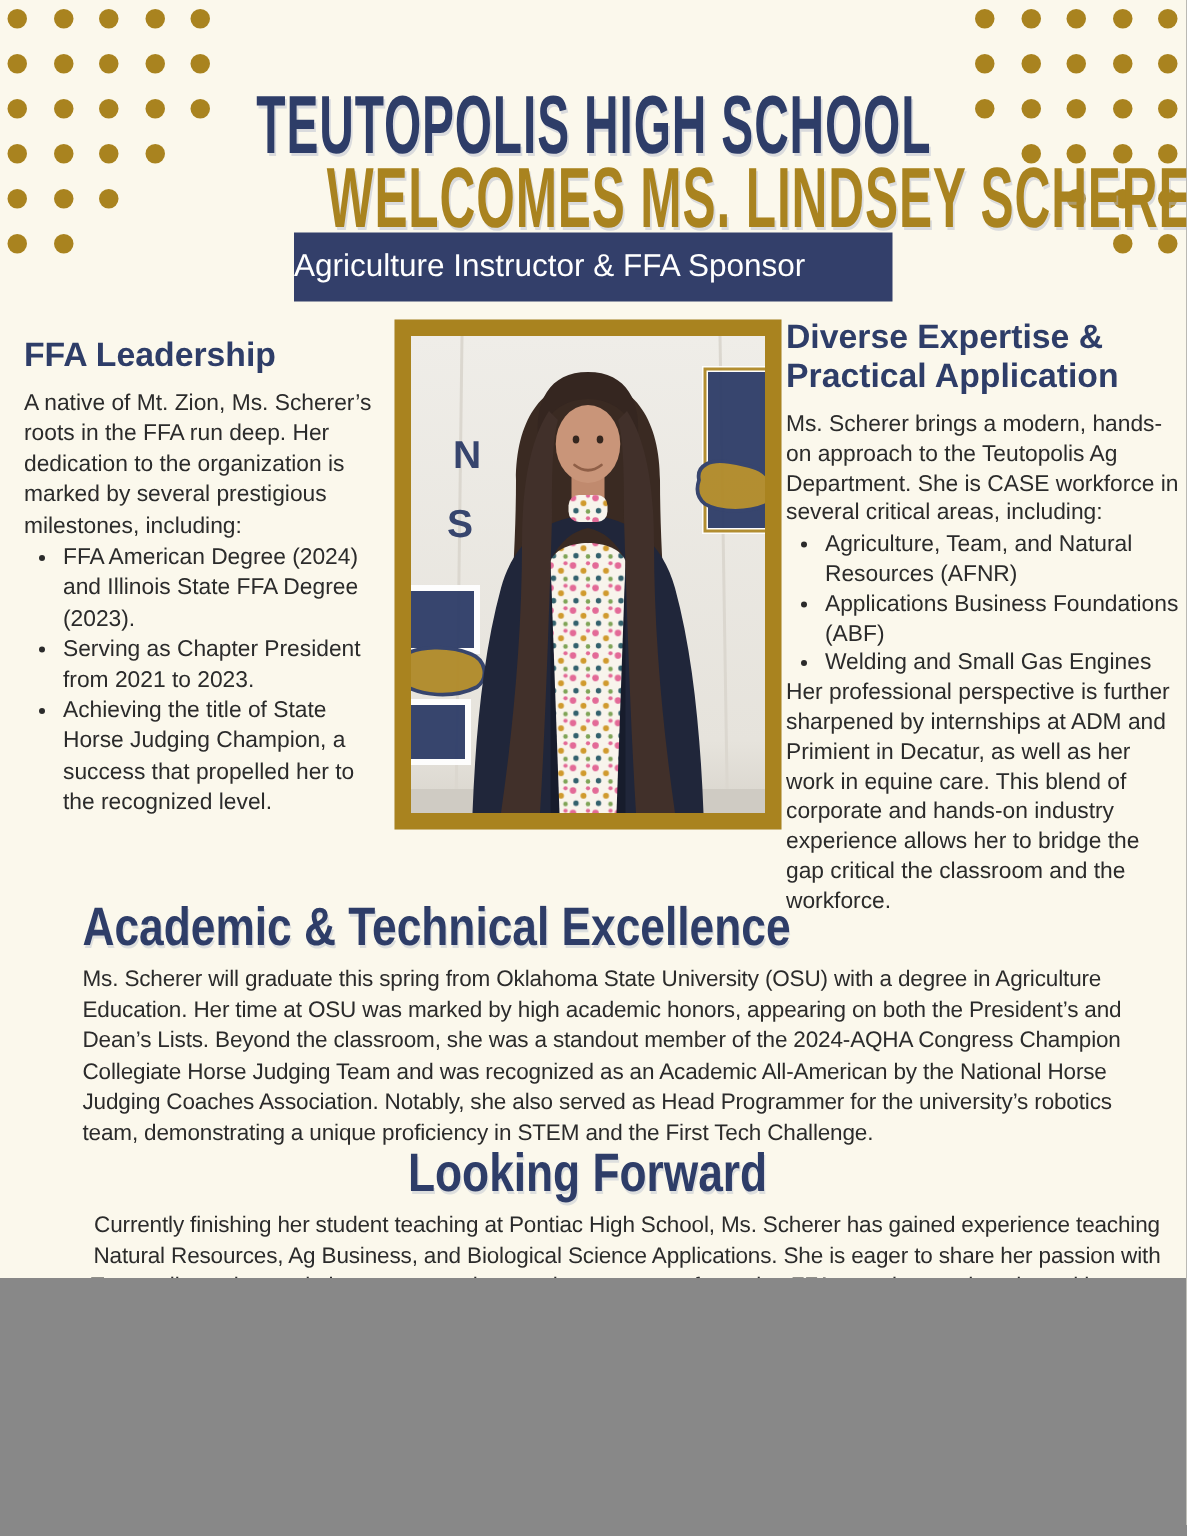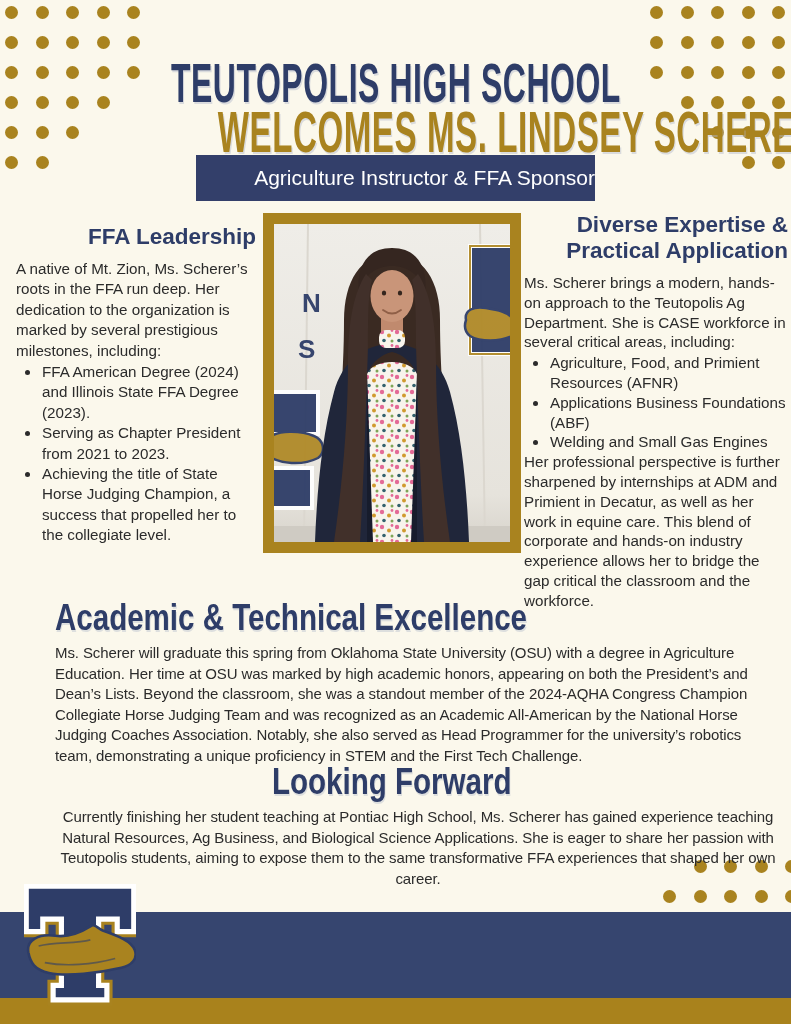--- a/index.html
+++ b/index.html
@@ -2,21 +2,21 @@
 <html style="--bg: #FBF8EC; --navy: #2E3D68; --navy-band: #36456F; --banner-navy: #333F6A; --gold: #A9831F; --gold-band: #A9821C; --text: #2B2B2B; --white: #FFFFFF;"><head>
 <meta charset="utf-8">
 <style>
   :root{
     --bg:#FBF8EC; --navy:#2E3D68; --navy-band:#36456F; --banner-navy:#333F6A;
     --gold:#A9831F; --gold-band:#A9821C; --text:#2B2B2B; --white:#FFFFFF;
   }
   *{margin:0;padding:0;box-sizing:border-box;}
   html,body{background:#888;}
   .page{
-    position:relative; width:791px; height:1024px; margin:0 auto;
+    position:relative; width:791px; height:852px; margin:0 auto;
     background:var(--bg); overflow:hidden;
     font-family:"Liberation Sans",sans-serif; color:var(--text);
   }
   
   .dot-grid{position:absolute; display:flex; flex-direction:column; gap:17px;}
   .dot-grid.align-right{align-items:flex-end;}
   .dot-row{display:flex; gap:17.5px;}
   .dot{width:13px;height:13px;border-radius:50%;background:var(--gold);flex:0 0 auto;}
   #dots-top-left{left:5px; top:6px;}
   #dots-top-right{right:6px; top:6px;}
@@ -24,28 +24,28 @@
   
   .title-line{position:absolute; left:0; width:791px; text-align:center;
     font-weight:bold; line-height:1; white-space:nowrap;}
   .title-line > span{display:inline-block; transform:scaleX(0.58); transform-origin:center;
     text-shadow:2px 2px 0 rgba(177,184,203,0.45);}
   #title1{top:56px; font-size:55px; color:var(--navy); letter-spacing:1px;}
   #title2{top:104px; font-size:57px; color:var(--gold); letter-spacing:1px;}
   .banner{
     position:absolute; left:196px; top:155px; width:399px; height:46px;
     background:var(--banner-navy); color:var(--white);
-    font-size:21px; text-align:right; line-height:46px;
+    font-size:21px; text-align:left; line-height:46px;
   }
   
   .col{position:absolute; font-size:15.2px; line-height:20.4px;}
   #left-col{left:16px; top:224px; width:240px;}
   #right-col{left:524px; top:212px; width:264px; line-height:19.8px;}
   .col-heading{font-family:"Liberation Sans",sans-serif; font-weight:bold; color:var(--navy);
-    text-align:right; font-size:22.5px; line-height:26px; margin-bottom:9px;}
+    text-align:left; font-size:22.5px; line-height:26px; margin-bottom:9px;}
   .col p{margin:0;}
   .col ul{margin:1px 0 0 0; padding-left:25px;}
   .col li{padding-left:1px; margin:0;}
   
   .photo-frame{
     position:absolute; left:263px; top:213px; width:258px; height:340px;
     border:11px solid var(--gold); background:#ECEAE4; overflow:hidden;
   }
   .photo-frame svg{display:block;}
   
@@ -165,21 +165,21 @@
     <span>WELCOMES MS. LINDSEY SCHERER</span>
   </div>
   <div class="banner">Agriculture Instructor &amp; FFA Sponsor</div>
 
   <div class="col" id="left-col">
     <div class="col-heading">FFA Leadership</div>
     <p>A native of Mt. Zion, Ms. Scherer’s roots in the FFA run deep. Her dedication to the organization is marked by several prestigious milestones, including:</p>
     <ul>
         <li>FFA American Degree (2024) and Illinois State FFA Degree (2023).</li>
         <li>Serving as Chapter President from 2021 to 2023.</li>
-        <li>Achieving the title of State Horse Judging Champion, a success that propelled her to the collegiate level.</li>
+        <li>Achieving the title of State Horse Judging Champion, a success that propelled her to the recognized level.</li>
       </ul>
   </div>
 
   <div class="photo-frame">
     <svg width="236" height="318" viewBox="0 0 236 318">
       <defs>
         <linearGradient id="bgGrad" x1="0" y1="0" x2="0" y2="1">
           <stop offset="0" stop-color="#EFEDE8"></stop>
           <stop offset="0.85" stop-color="#E6E3DC"></stop>
           <stop offset="1" stop-color="#D8D4CC"></stop>
@@ -237,21 +237,21 @@
       <path d="M118,24 C92,24 82,44 85,70 C88,52 102,42 118,42 C134,42 148,52 151,70 C154,44 144,24 118,24 Z" fill="#352620"></path>
       <path d="M92,50 C80,68 74,98 74,138 C74,200 68,262 60,318 L86,318 C90,252 92,184 94,122 C94,96 94,70 98,56 Z" fill="#41302A"></path>
       <path d="M144,50 C156,68 162,98 162,138 C162,200 168,262 176,318 L150,318 C146,252 144,184 142,122 C142,96 142,70 138,56 Z" fill="#41302A"></path>
     </svg>
   </div>
 
   <div class="col" id="right-col">
     <div class="col-heading">Diverse Expertise &amp; Practical Application</div>
     <p>Ms. Scherer brings a modern, hands-on approach to the Teutopolis Ag Department. She is CASE workforce in several critical areas, including:</p>
     <ul>
-        <li>Agriculture, Food, and Primient Resources (AFNR)</li>
+        <li>Agriculture, Team, and Natural Resources (AFNR)</li>
         <li>Applications Business Foundations (ABF)</li>
         <li>Welding and Small Gas Engines</li>
       </ul>
     <p>Her professional perspective is further sharpened by internships at ADM and Primient in Decatur, as well as her work in equine care. This blend of corporate and hands-on industry experience allows her to bridge the gap critical the classroom and the workforce.</p>
   </div>
 
   <div class="wide" id="academic">
     <div class="wide-heading">
       <span>Academic &amp; Technical Excellence</span>
     </div>

